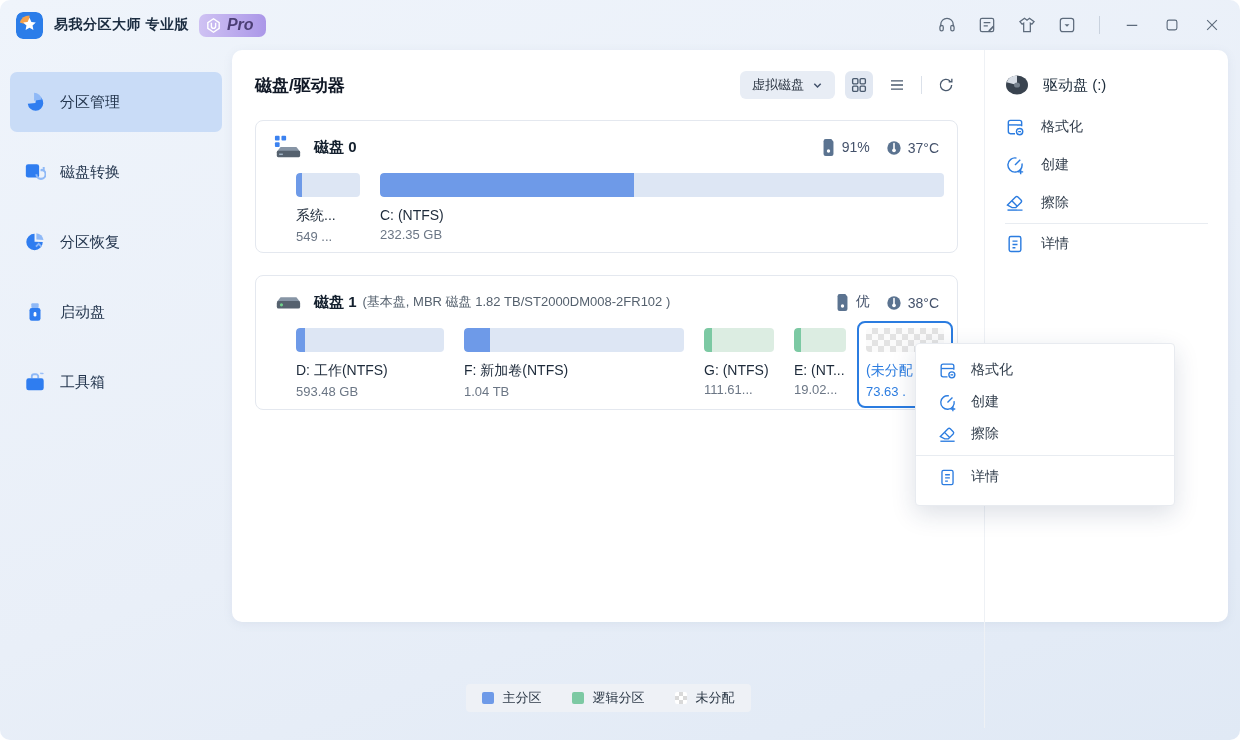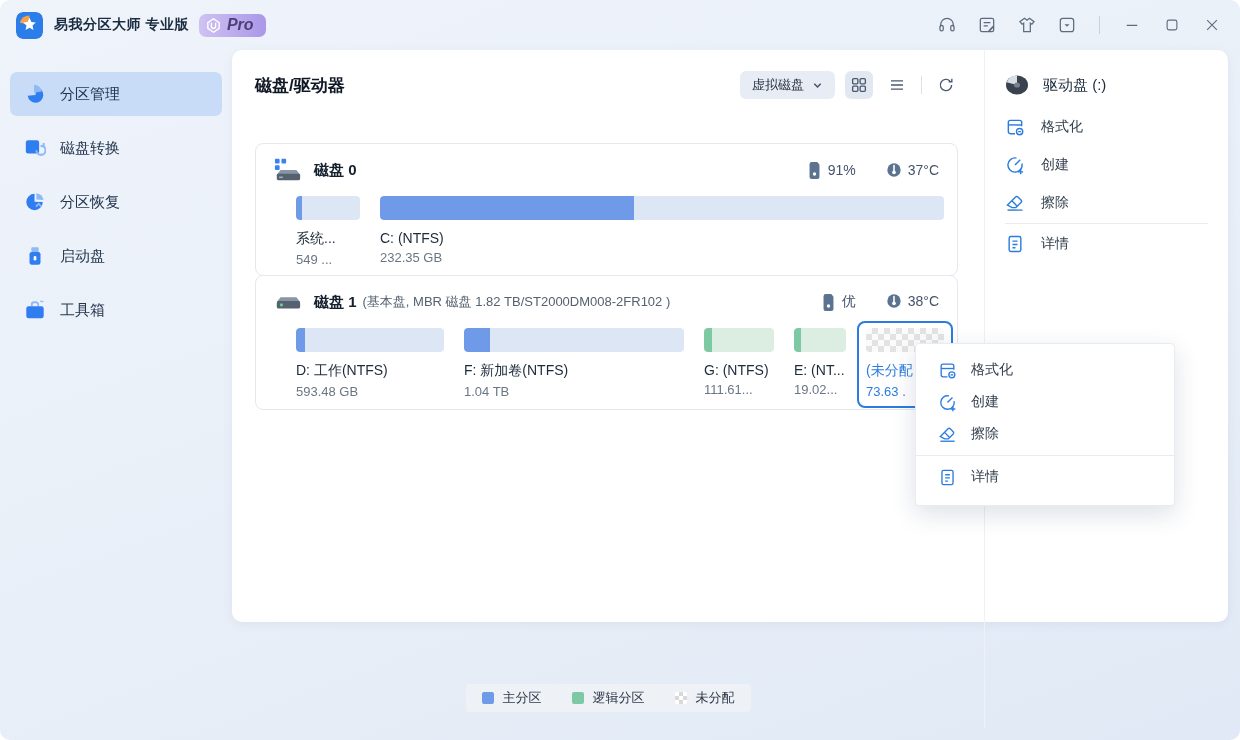--- a/index.html
+++ b/index.html
@@ -15,47 +15,47 @@
   .pro-badge{display:flex;align-items:center;margin-left:10px;height:23px;padding:0 12px 0 6px;border-radius:7px;
     background:linear-gradient(90deg,#cfc2f3,#ab97e8);}
   .pro-badge .u-icon{margin-right:5px;}
   .pro-badge span{font-size:16px;font-weight:bold;font-style:italic;color:#4c3f75;}
   .tb-right{margin-left:auto;display:flex;align-items:center;gap:16px;color:#5d6b7c;}
   .tb-btn{width:24px;height:24px;display:flex;align-items:center;justify-content:center;cursor:pointer;}
   .tb-sep{width:1px;height:18px;background:#c9d2de;margin:0 4px;}
 
   
   .sidebar{position:absolute;left:0;top:50px;width:232px;bottom:0;padding:22px 10px;box-sizing:border-box;}
-  .nav-item{display:flex;align-items:center;height:36px;margin-bottom:10px;padding:4px 14px;border-radius:7px;cursor:pointer;}
+  .nav-item{display:flex;align-items:center;height:36px;margin-bottom:10px;padding:12px 14px;border-radius:7px;cursor:pointer;}
   .nav-item.active{background:#c9dcf7;}
   .nav-item .nav-icon{width:22px;height:22px;margin-right:14px;flex:0 0 auto;}
   .nav-item span{font-size:15px;color:#24364e;}
 
   
   .panel{position:absolute;left:232px;top:50px;width:996px;height:572px;background:#fff;border-radius:10px;
     box-shadow:0 2px 10px rgba(110,130,160,.10);}
   .main{position:absolute;left:0;top:0;width:752px;height:678px;box-sizing:border-box;}
   .main-header{position:absolute;left:23px;right:24px;top:20px;height:30px;display:flex;align-items:center;}
   .main-title{font-size:17px;font-weight:bold;color:#101826;}
   .toolbar{margin-left:auto;display:flex;align-items:center;gap:10px;}
   .dd-btn{display:flex;align-items:center;gap:8px;background:#e8edf5;border-radius:6px;height:28px;padding:0 12px;
     font-size:13px;color:#2a3442;cursor:pointer;}
   .icon-btn{width:28px;height:28px;border-radius:6px;display:flex;align-items:center;justify-content:center;cursor:pointer;color:#4a5a6e;}
   .icon-btn.active{background:#e2e8f2;}
   .v-sep{width:1px;height:18px;background:#dbe1ea;}
 
   
   .disk-card{position:absolute;left:23px;width:703px;border:1px solid #e4e8ef;border-radius:8px;background:#fff;box-sizing:border-box;}
-  .disk-card.d0{top:70px;height:133px;margin-top:23px;}
+  .disk-card.d0{top:70px;height:133px;}
   .disk-card.d1{top:225px;height:135px;}
   .disk-head{display:flex;align-items:center;margin:13px 18px 0 18px;height:26px;}
   .disk-icon{margin-right:12px;}
   .disk-name{font-size:15px;font-weight:bold;color:#14202e;margin-right:6px;white-space:nowrap;}
   .disk-info{font-size:13px;color:#55616e;white-space:nowrap;}
-  .disk-stats{margin-left:auto;display:flex;align-items:flex-start;gap:30px;}
+  .disk-stats{margin-left:auto;display:flex;align-items:flex-end;gap:16px;}
   .stat{display:flex;align-items:center;gap:6px;font-size:14px;color:#44526b;}
   .part-row{display:flex;margin:13px 18px 0 40px;gap:20px;align-items:flex-start;}
   .part-cell{flex:0 0 auto;cursor:pointer;}
   .bar{height:24px;border-radius:4px;overflow:hidden;position:relative;}
   .type-primary .bar{background:#dde6f4;}
   .type-primary .bar i{position:absolute;left:0;top:0;bottom:0;background:#6e9ae8;border-radius:4px 0 0 4px;}
   .type-logical .bar{background:#dcede2;}
   .type-logical .bar i{position:absolute;left:0;top:0;bottom:0;background:#7cc9a3;border-radius:4px 0 0 4px;}
   .type-unallocated .bar{background-color:#fbfbfb;
     background-image:linear-gradient(45deg,#e3e3e3 25%,transparent 25%,transparent 75%,#e3e3e3 75%),

